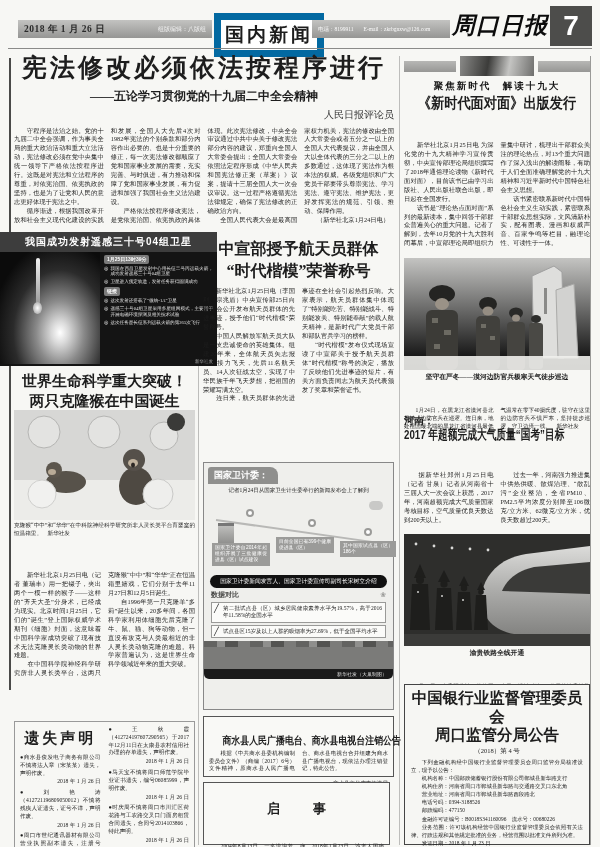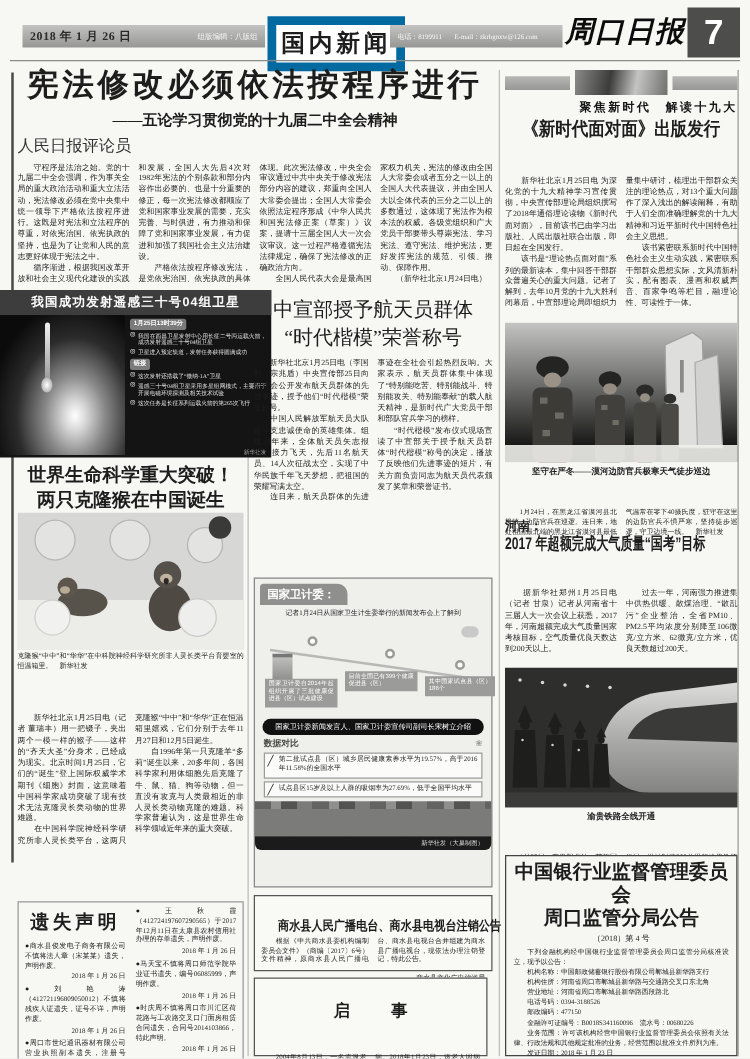--- a/index.html
+++ b/index.html
@@ -18,21 +18,21 @@
         font-size:19px;font-weight:bold;letter-spacing:3px;}
   .hcontact{font-size:5.5px;color:#fbfbfb;display:flex;gap:10px;}
   .mast{font-size:23px;font-weight:bold;font-style:italic;text-align:center;letter-spacing:1px;color:#0c0c0c;}
   .pnum{background:#4d4d4b;color:#fff;display:flex;align-items:center;justify-content:center;
         font-family:"Liberation Sans",sans-serif;font-size:28px;font-weight:bold;}
   .rule{background:#8b8b89;}
 
   
   .m-head{font-size:25px;font-weight:bold;letter-spacing:3px;text-align:center;line-height:1.1;font-family:Liberation Mono, monospace;}
   .m-sub{font-size:12px;font-weight:bold;text-align:center;margin-top:4px;}
-  .m-by{font-size:13px;text-align:left;margin-top:3px;color:#333;}
+  .m-by{font-size:10px;text-align:right;margin-top:3px;color:#333;}
   .m-body{margin-top:5px;height:104px;column-count:4;column-gap:7px;font-size:6.3px;line-height:1.42;}
 
   .body2{column-count:2;column-gap:7px;font-size:6.3px;line-height:1.42;}
 
   
   .sat{background:#141414;color:#ddd;box-sizing:border-box;}
   .sat-title{background:#3d3d3d;color:#fff;font-family:"Liberation Sans",sans-serif;font-size:10px;
              font-weight:bold;text-align:center;padding:3px 0;letter-spacing:1px;}
   .sat-flex{display:flex;height:112px;}
   .sat-photo{position:relative;width:100px;background:radial-gradient(ellipse at 60% 72%,#fff 0%,#d9d9d9 10%,#8a8a8a 28%,#2b2b2b 55%,#0b0b0b 80%);}
@@ -47,21 +47,21 @@
   .mk-head{font-size:15px;font-weight:bold;text-align:center;line-height:1.3;}
   .capt{font-size:5.6px;line-height:1.35;}
   .capt-t{font-size:6.8px;font-weight:bold;text-align:center;}
 
   
   .lost{border:1px solid #999;box-sizing:border-box;padding:4px 5px;column-count:2;column-gap:8px;font-size:5.6px;line-height:1.4;}
   .lost-title{text-align:center;font-size:15px;font-weight:bold;letter-spacing:3px;margin:2px 0 5px;}
   .lost-item{text-align:justify;}
   .lost-date{text-align:right;margin:1px 0 3px;}
 
-  .a-head{font-size:16px;font-weight:normal;text-align:center;line-height:1.35;}
+  .a-head{font-size:16px;font-weight:bold;text-align:center;line-height:1.35;}
 
   
   .health{border:1px solid #888;background:#efefec;box-sizing:border-box;}
   .h-tab{margin:4px 0 0 4px;display:inline-block;background:#8f8f8d;color:#fff;font-family:"Liberation Sans",sans-serif;
          font-size:9px;font-weight:bold;padding:2px 10px 2px 6px;border-radius:3px 8px 0 0;}
   .h-banner{background:#171717;color:#fff;font-family:"Liberation Sans",sans-serif;font-size:11px;font-weight:bold;
             padding:3px 6px;line-height:1.3;letter-spacing:.5px;}
   .h-lead{font-size:5.5px;text-align:center;margin:3px 2px;}
   .h-tl{position:relative;height:76px;margin:0 4px;}
   .h-line{position:absolute;left:8px;top:22px;width:168px;height:2px;background:#b8b8b6;transform:rotate(8deg);transform-origin:left center;}
@@ -85,21 +85,21 @@
   .ss-head{font-family:"Liberation Sans",sans-serif;font-size:10.5px;font-weight:bold;white-space:nowrap;
            transform:scaleX(.85);transform-origin:center;text-align:center;}
   .small2{column-count:2;column-gap:7px;font-size:5.5px;line-height:1.4;}
   .sign{font-size:5.5px;text-align:right;line-height:1.45;}
   .qs-title{font-size:13px;font-weight:bold;text-align:center;letter-spacing:10px;text-indent:10px;}
 
   
   .banner{display:flex;align-items:center;gap:4px;}
   .bbar{flex:1;height:11px;background:linear-gradient(#b7b7b5,#979795);}
   .bimg{width:74px;height:20px;background:linear-gradient(100deg,#8a8a88,#3c3c3a 38%,#c4c4c2 66%,#6f6f6d);}
-  .kick{font-family:"Liberation Sans",sans-serif;font-size:9.5px;font-weight:bold;letter-spacing:2px;text-align:right;color:#161616;}
+  .kick{font-family:"Liberation Sans",sans-serif;font-size:9.5px;font-weight:bold;letter-spacing:2px;text-align:center;color:#161616;}
   .rt-head{font-family:"Liberation Sans",sans-serif;font-size:15px;font-weight:bold;white-space:nowrap;
            transform:scaleX(.88);transform-origin:center;text-align:center;}
   .hn-kick{font-size:10px;font-weight:bold;}
   .hn-head{font-family:"Liberation Sans",sans-serif;font-size:13.5px;font-weight:bold;white-space:nowrap;
            transform:scaleX(.72);transform-origin:left center;}
   .bank{border:1.5px solid #444;background:#f6f6f3;box-sizing:border-box;padding:4px 6px;}
   .bank-h{font-size:15.5px;font-weight:bold;text-align:center;line-height:1.2;}
   .bank-no{font-size:6.5px;text-align:center;margin:2px 0;}
   .bank-line{font-size:5.4px;line-height:1.5;text-indent:2em;text-align:justify;}
   svg{display:block;}

